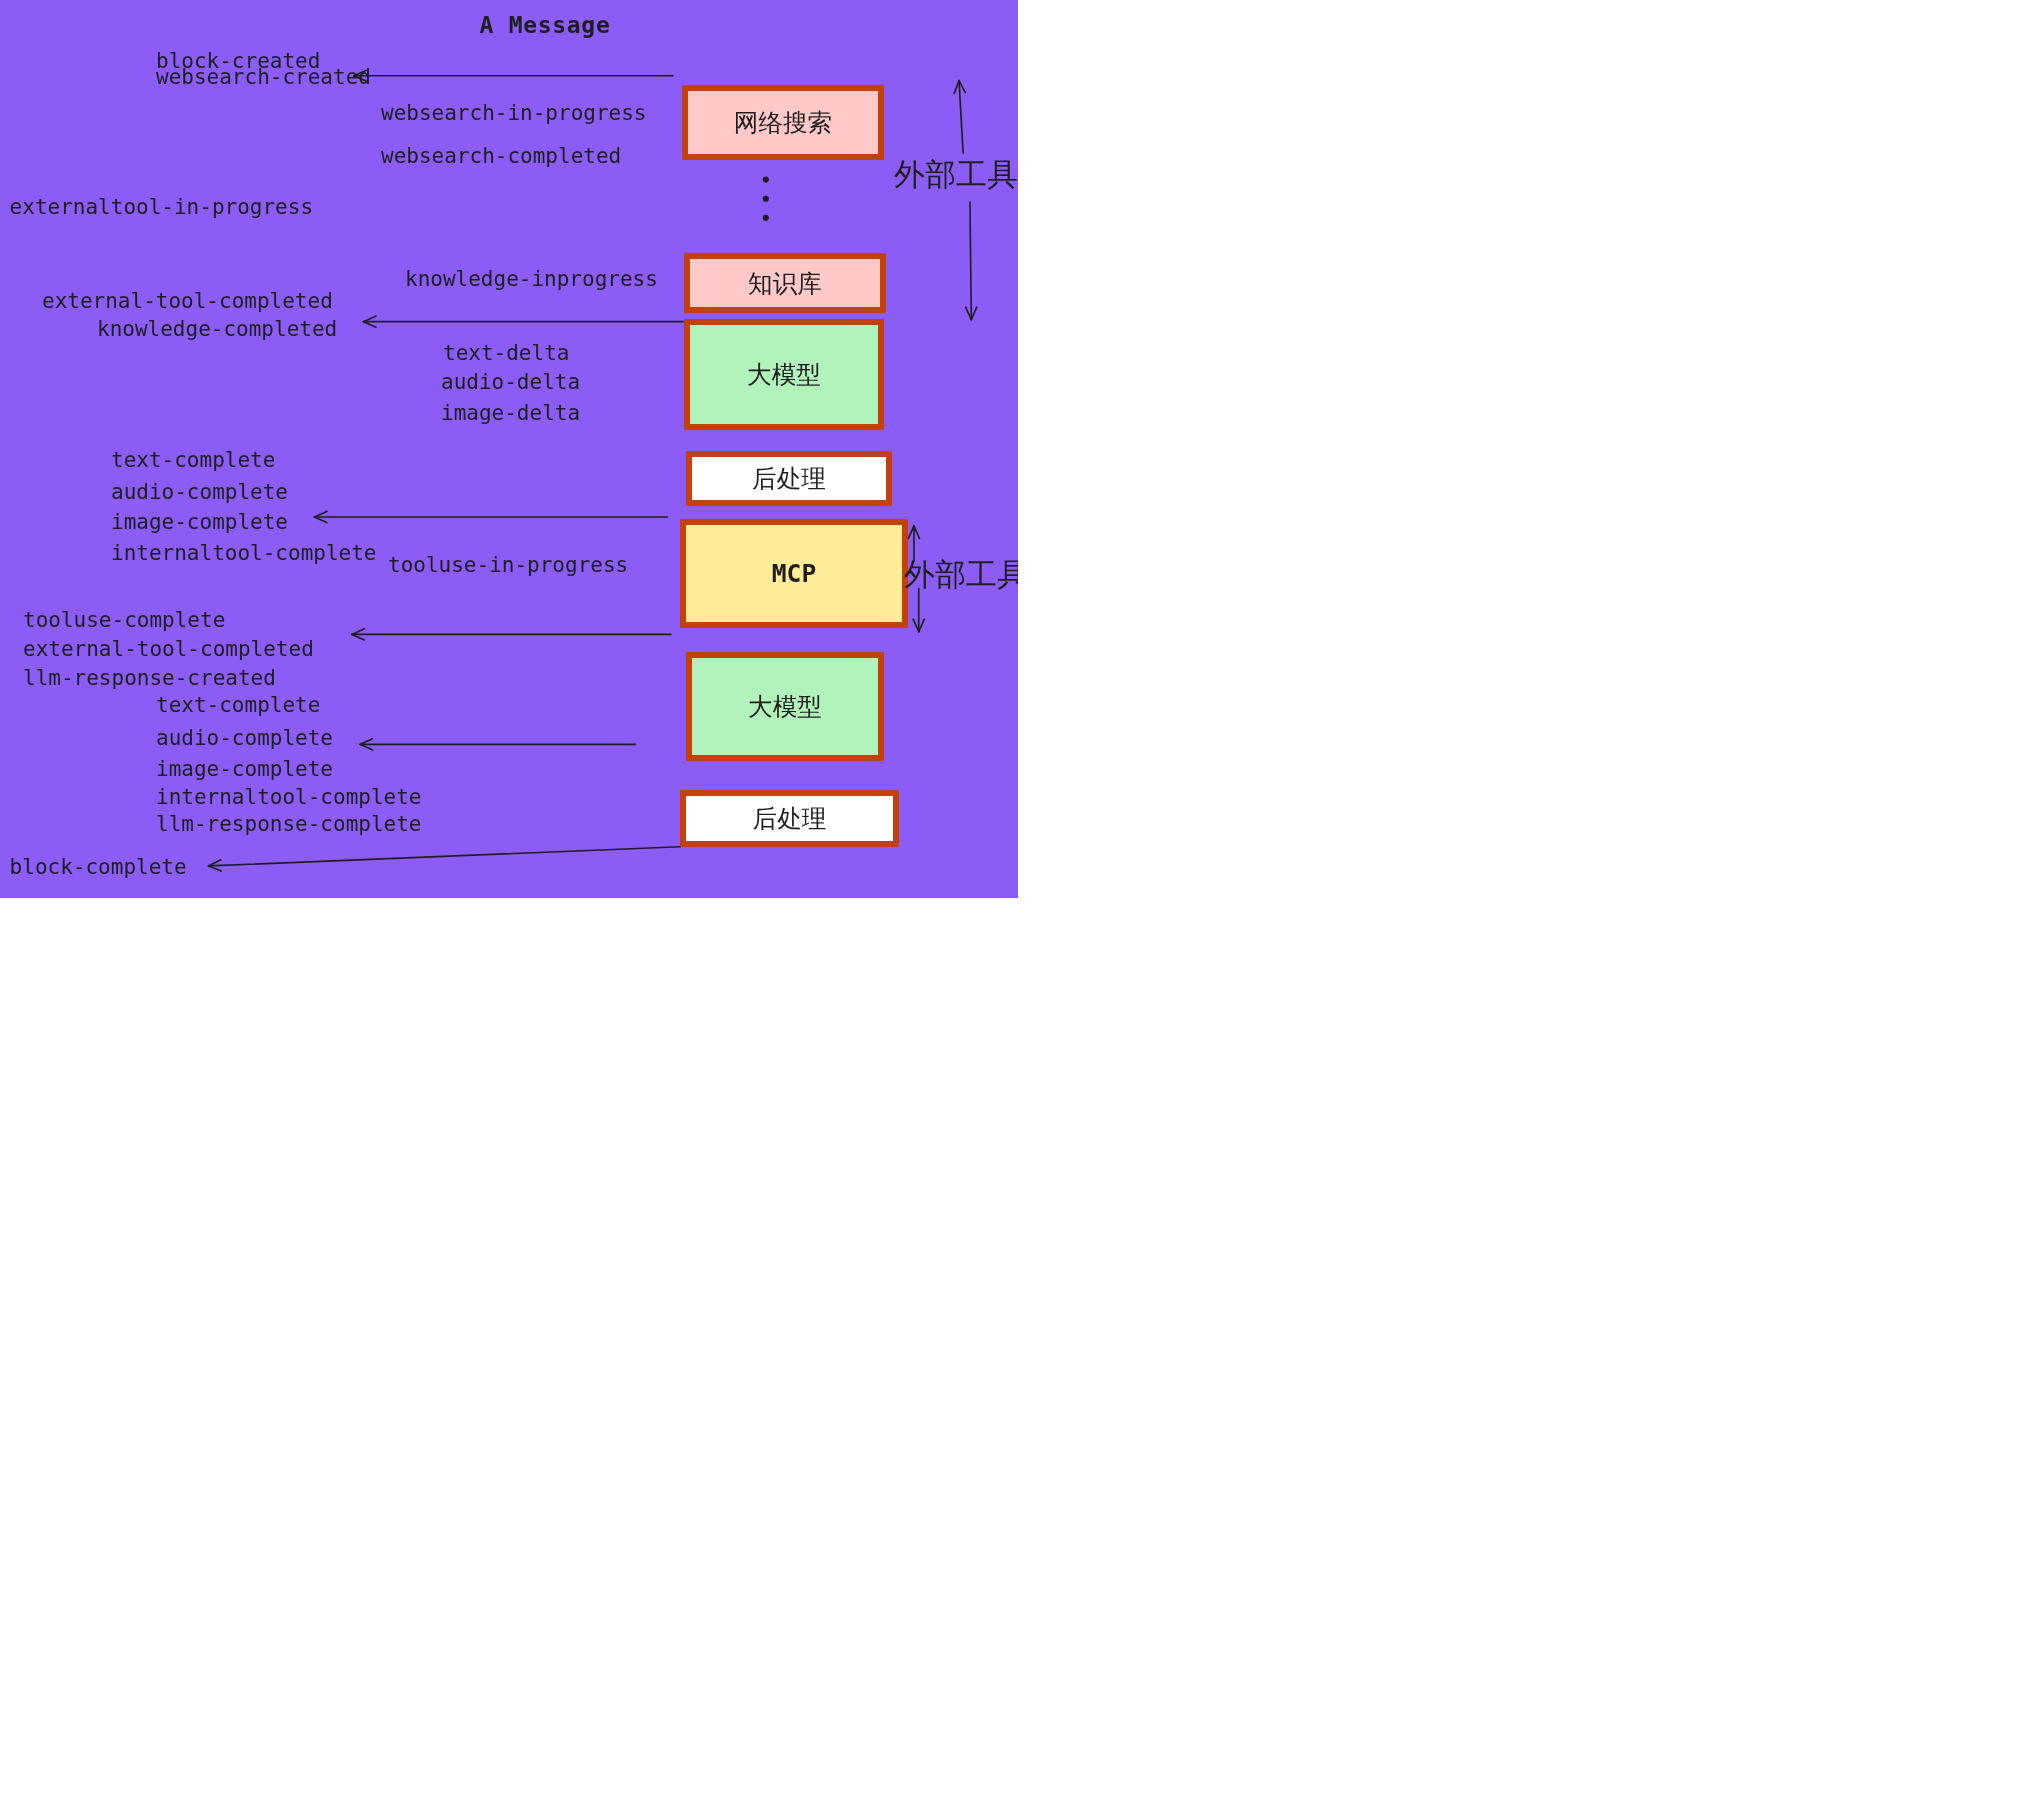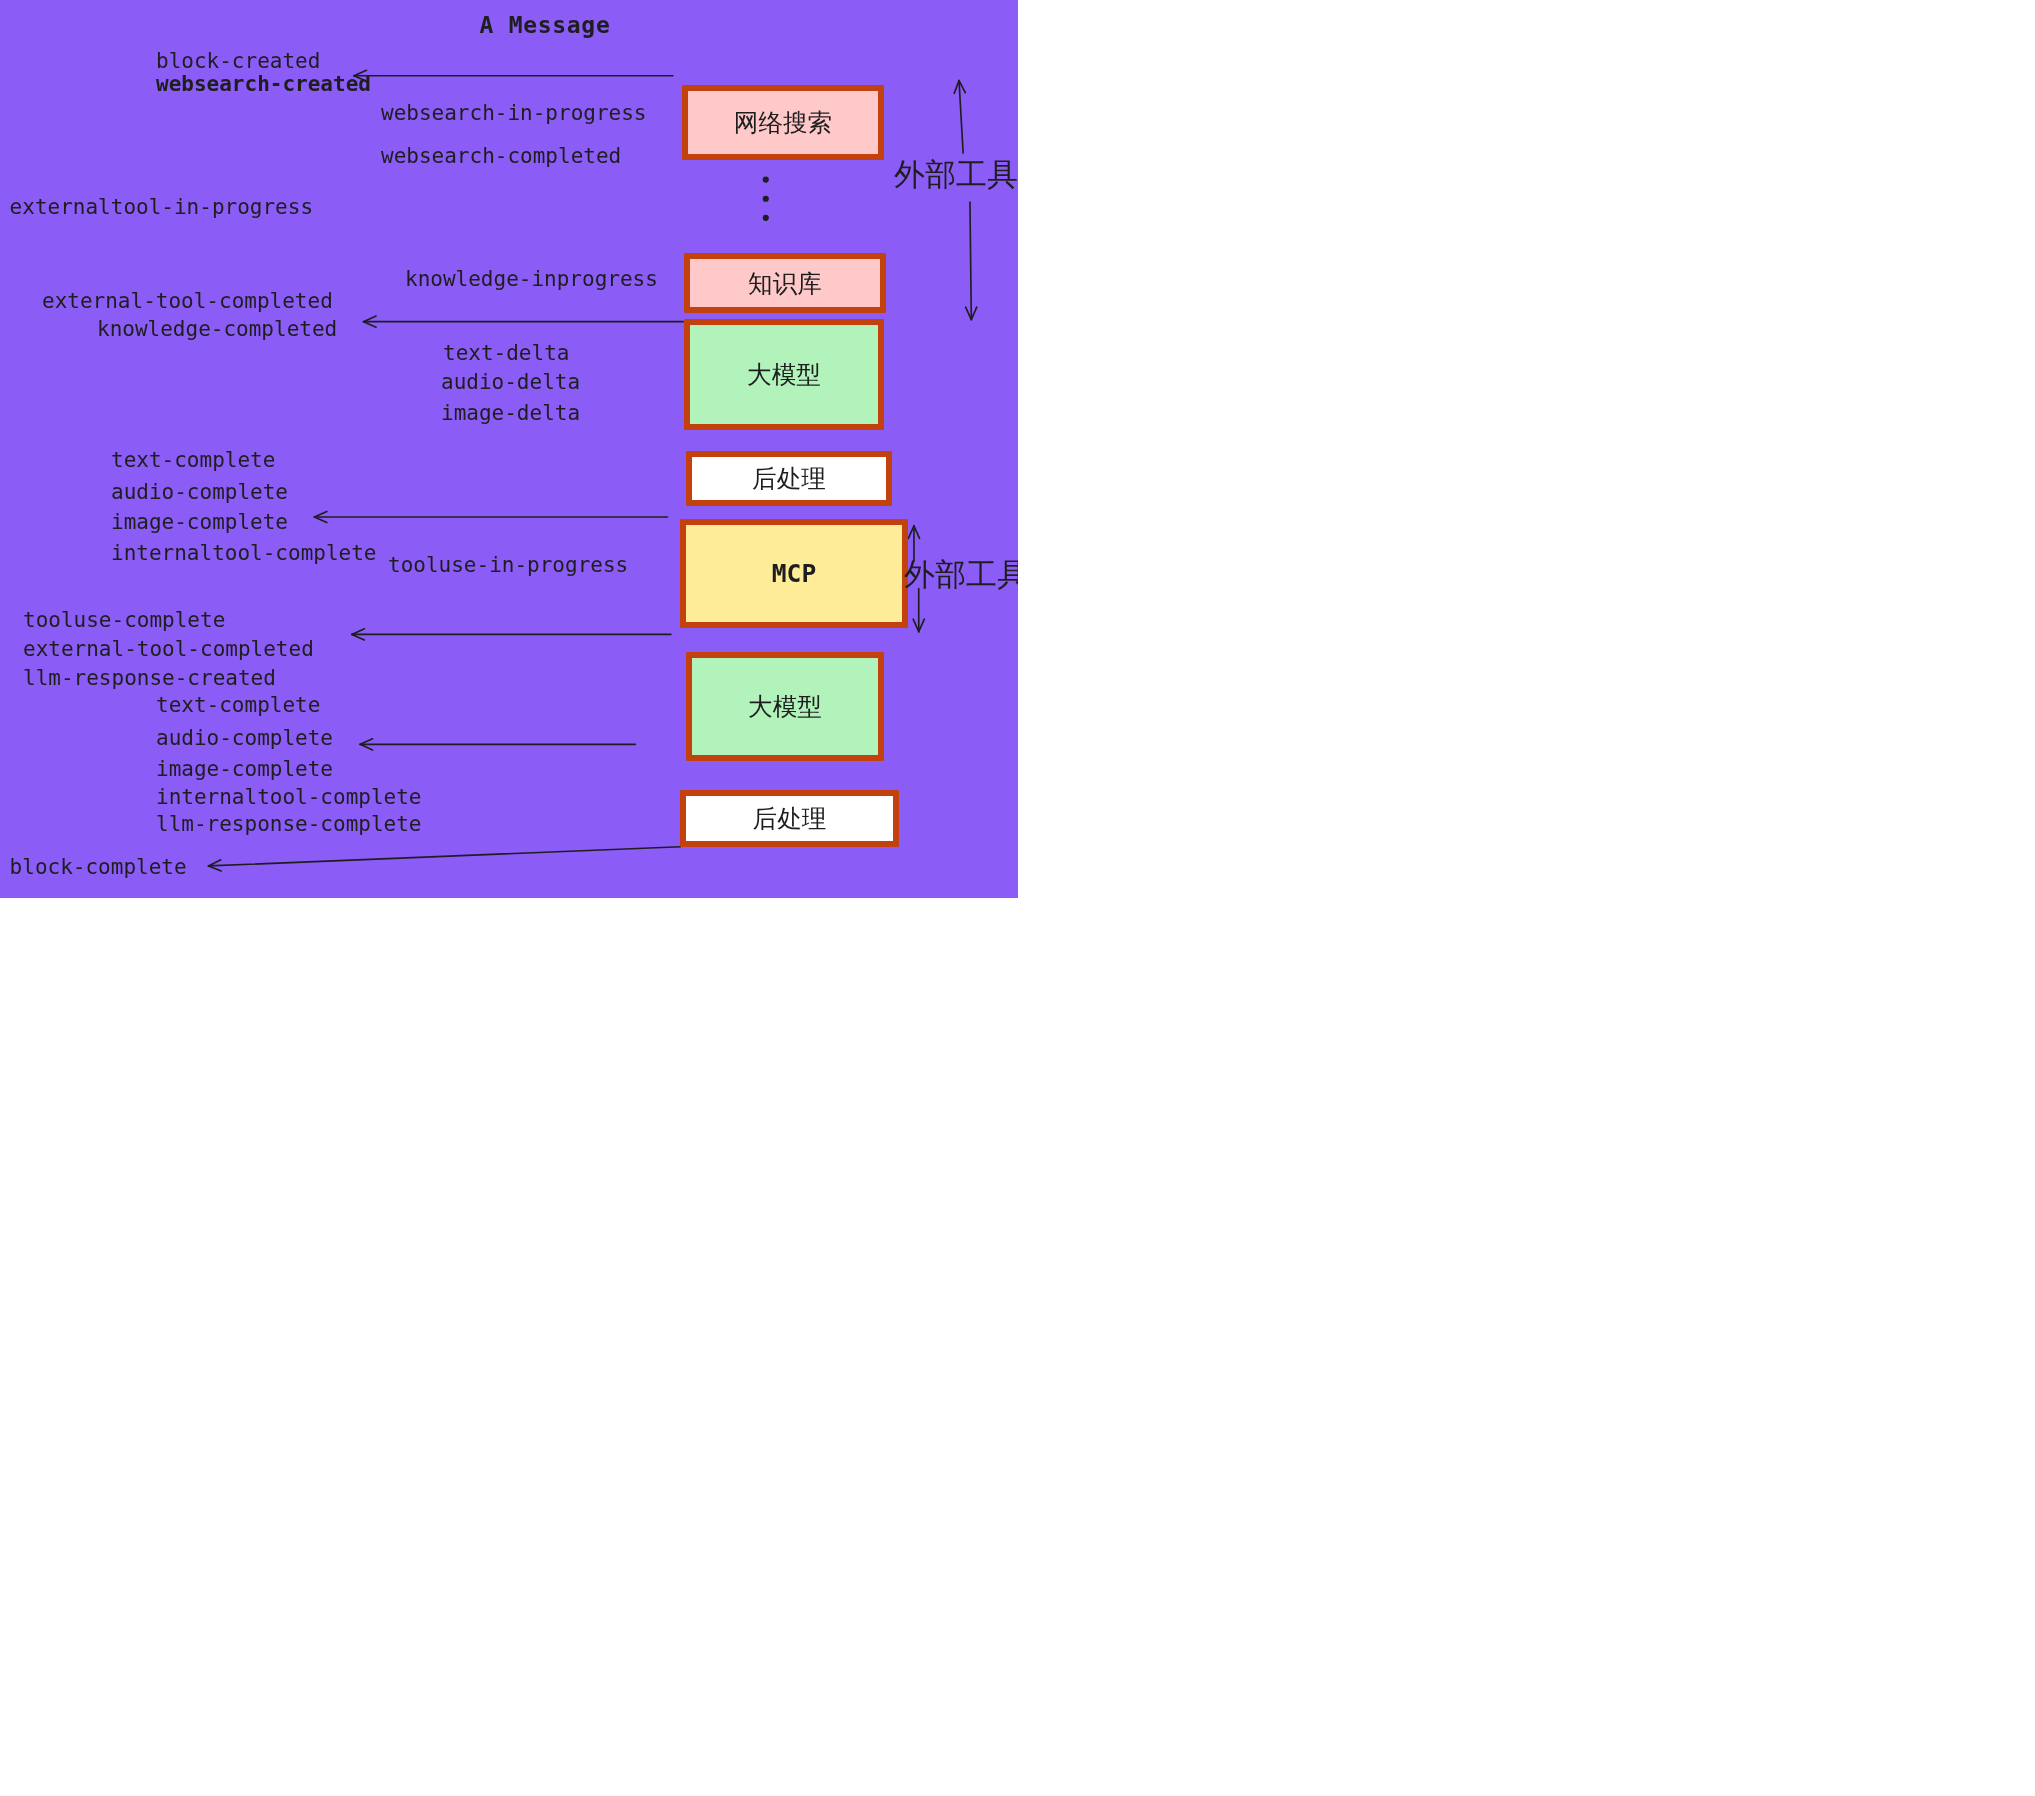--- a/index.html
+++ b/index.html
@@ -107,21 +107,21 @@
     </svg>
   <div class="diagram-title" style="left:545px;top:12.3px;">A Message</div>
 <div class="node-box" style="left: 682px; top: 85px; width: 202px; height: 75px; background: rgb(255, 201, 201);">网络搜索</div>
     <div class="node-box" style="left: 684px; top: 253px; width: 202px; height: 60px; background: rgb(255, 201, 201); font-family: Liberation Mono, monospace;">知识库</div>
     <div class="node-box" style="left: 684px; top: 319px; width: 200px; height: 111px; background: rgb(178, 242, 187);">大模型</div>
     <div class="node-box" style="left: 686px; top: 451px; width: 206px; height: 55px; background: rgb(255, 255, 255);">后处理</div>
     <div class="node-box mono-label" style="left: 680px; top: 519px; width: 228px; height: 109px; background: rgb(255, 236, 153);">MCP</div>
     <div class="node-box" style="left: 686px; top: 652px; width: 198px; height: 109px; background: rgb(178, 242, 187);">大模型</div>
     <div class="node-box" style="left: 680px; top: 790px; width: 219px; height: 57px; background: rgb(255, 255, 255);">后处理</div>
     <div class="event-label" style="left: 156px; top: 61px;">block-created</div>
-    <div class="event-label" style="left: 156px; top: 84px; font-weight: bold;">websearch-created</div>
+    <div class="event-label" style="left: 156px; top: 77px;">websearch-created</div>
     <div class="event-label" style="left: 381px; top: 113px;">websearch-in-progress</div>
     <div class="event-label" style="left: 381px; top: 156px;">websearch-completed</div>
     <div class="event-label" style="left: 9.6px; top: 207px;">externaltool-in-progress</div>
     <div class="event-label" style="left: 389px; top: 279px; margin-left: 16px;">knowledge-inprogress</div>
     <div class="event-label" style="left: 42px; top: 301px;">external-tool-completed</div>
     <div class="event-label" style="left: 97px; top: 329px;">knowledge-completed</div>
     <div class="event-label" style="left: 443px; top: 353px;">text-delta</div>
     <div class="event-label" style="left: 441px; top: 382px;">audio-delta</div>
     <div class="event-label" style="left: 441px; top: 413px;">image-delta</div>
     <div class="event-label" style="left: 111px; top: 460px;">text-complete</div>

